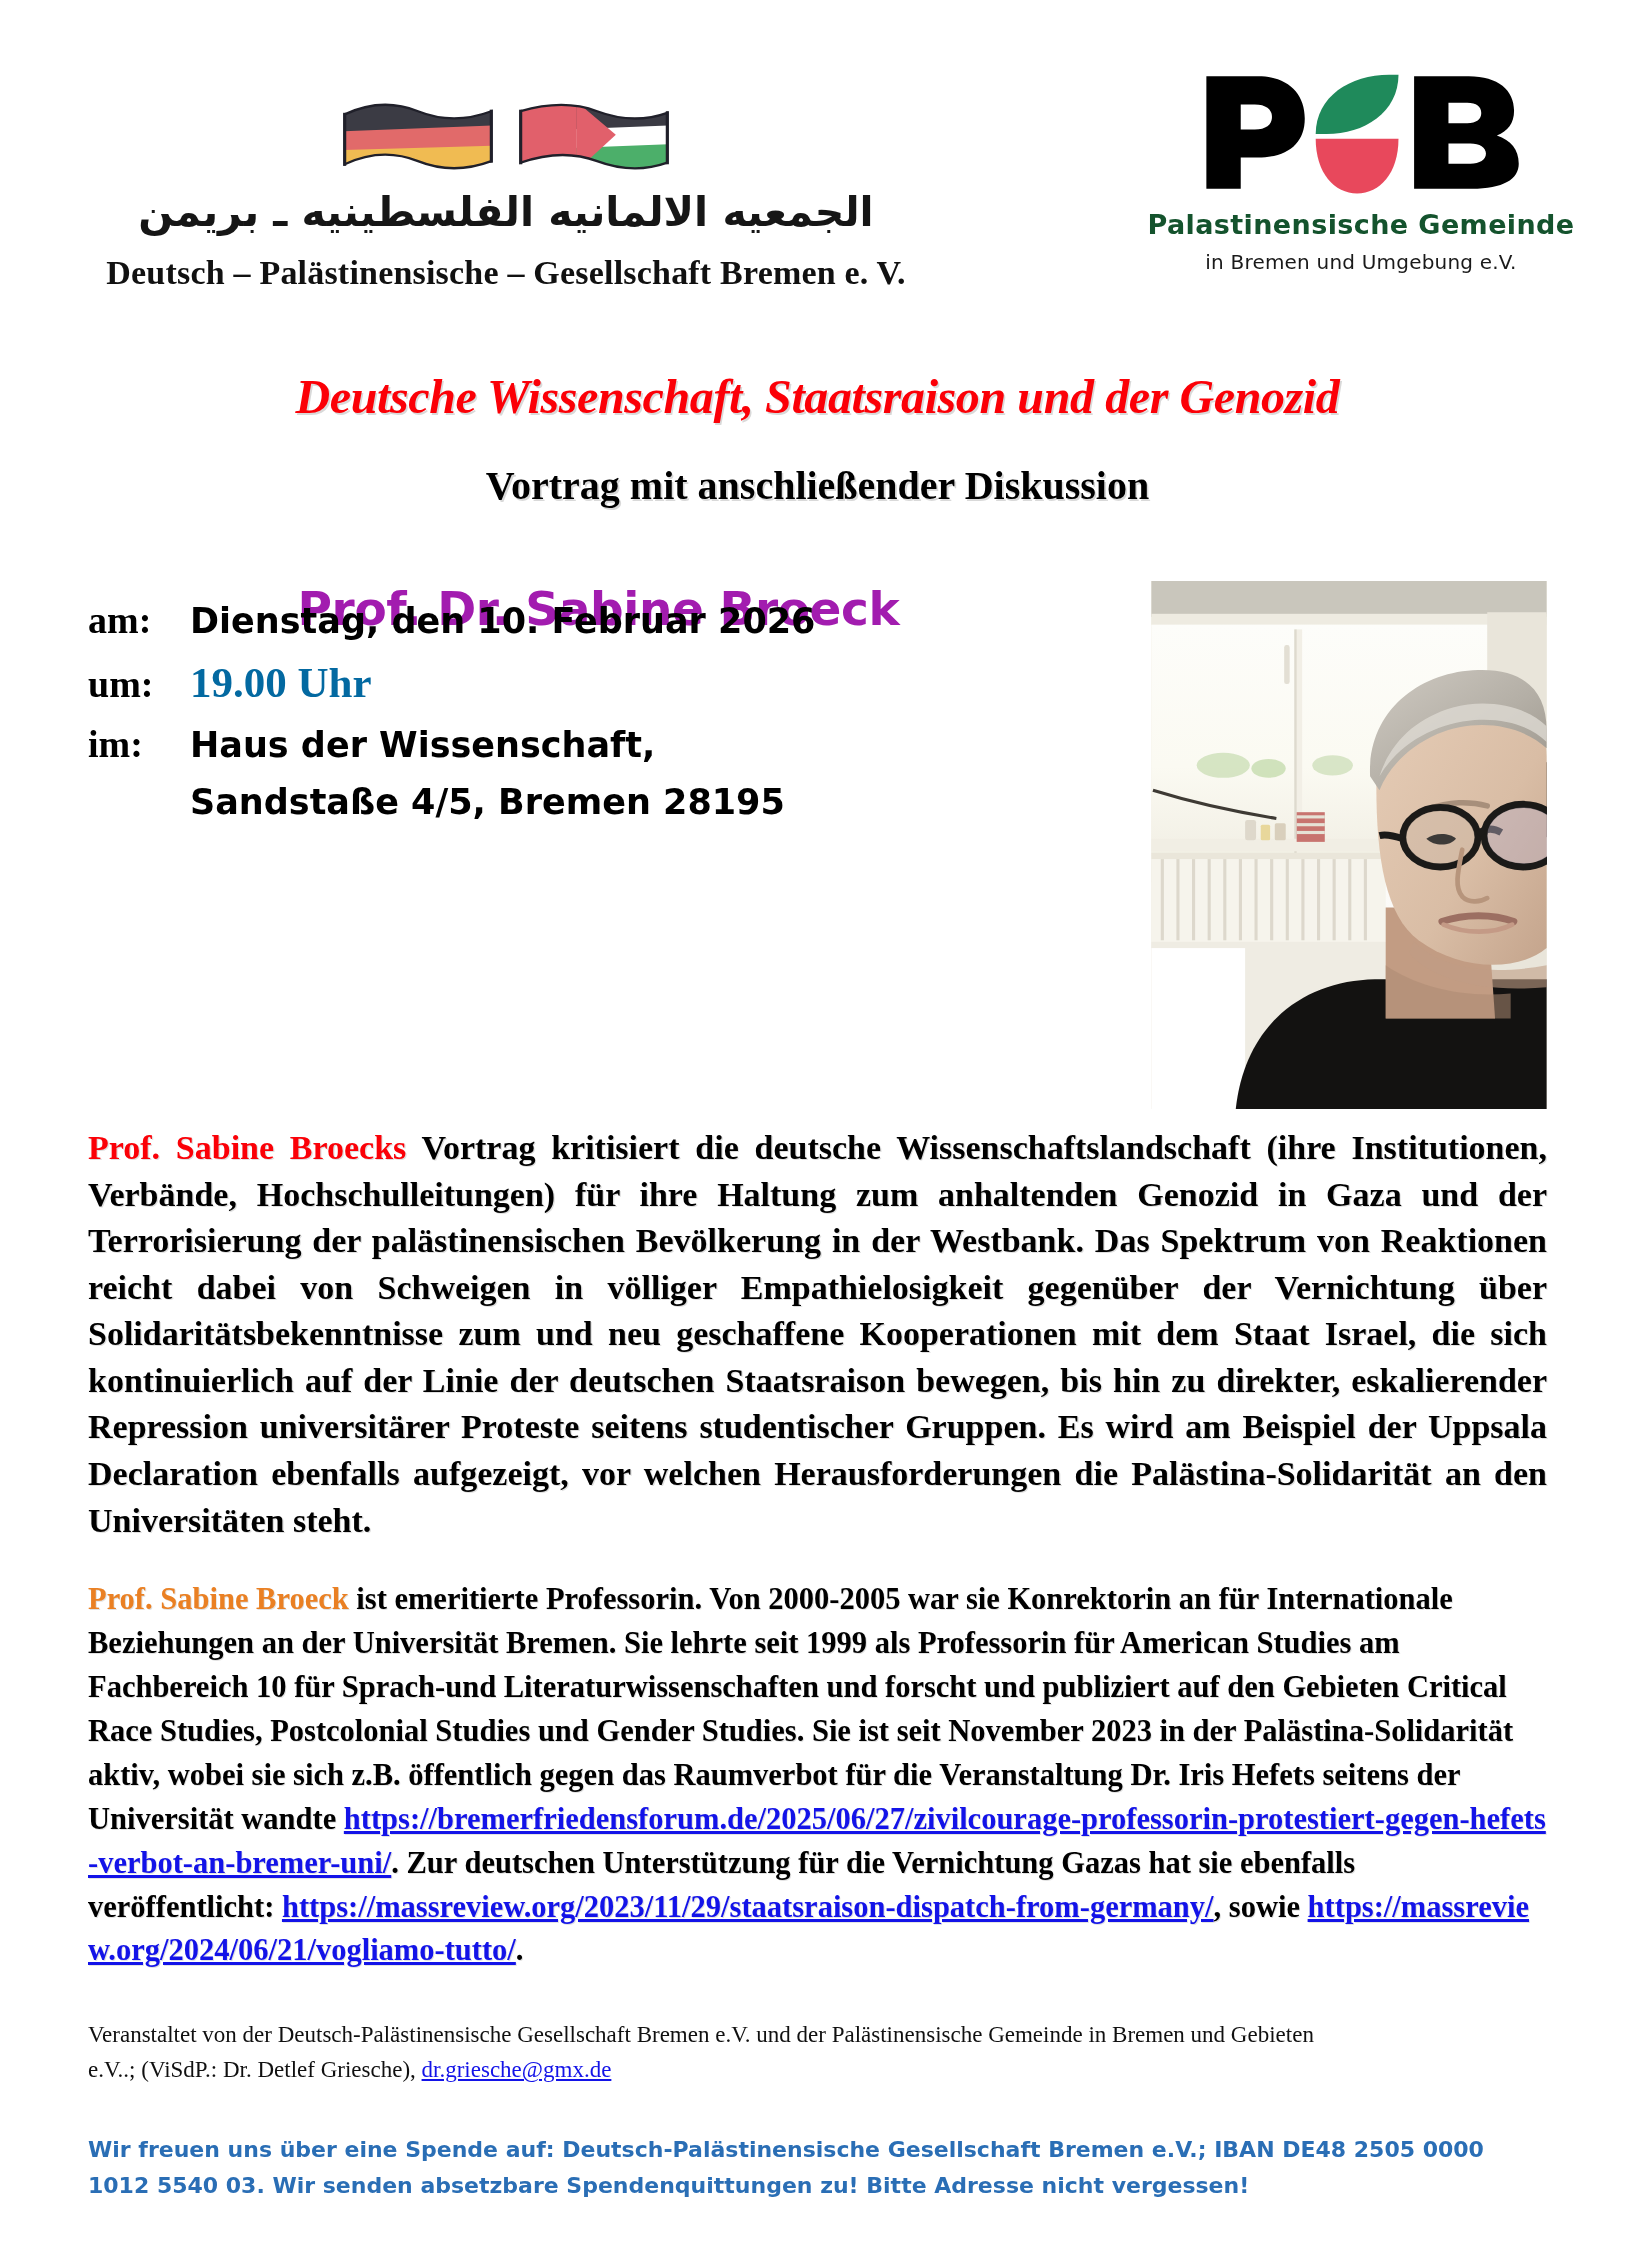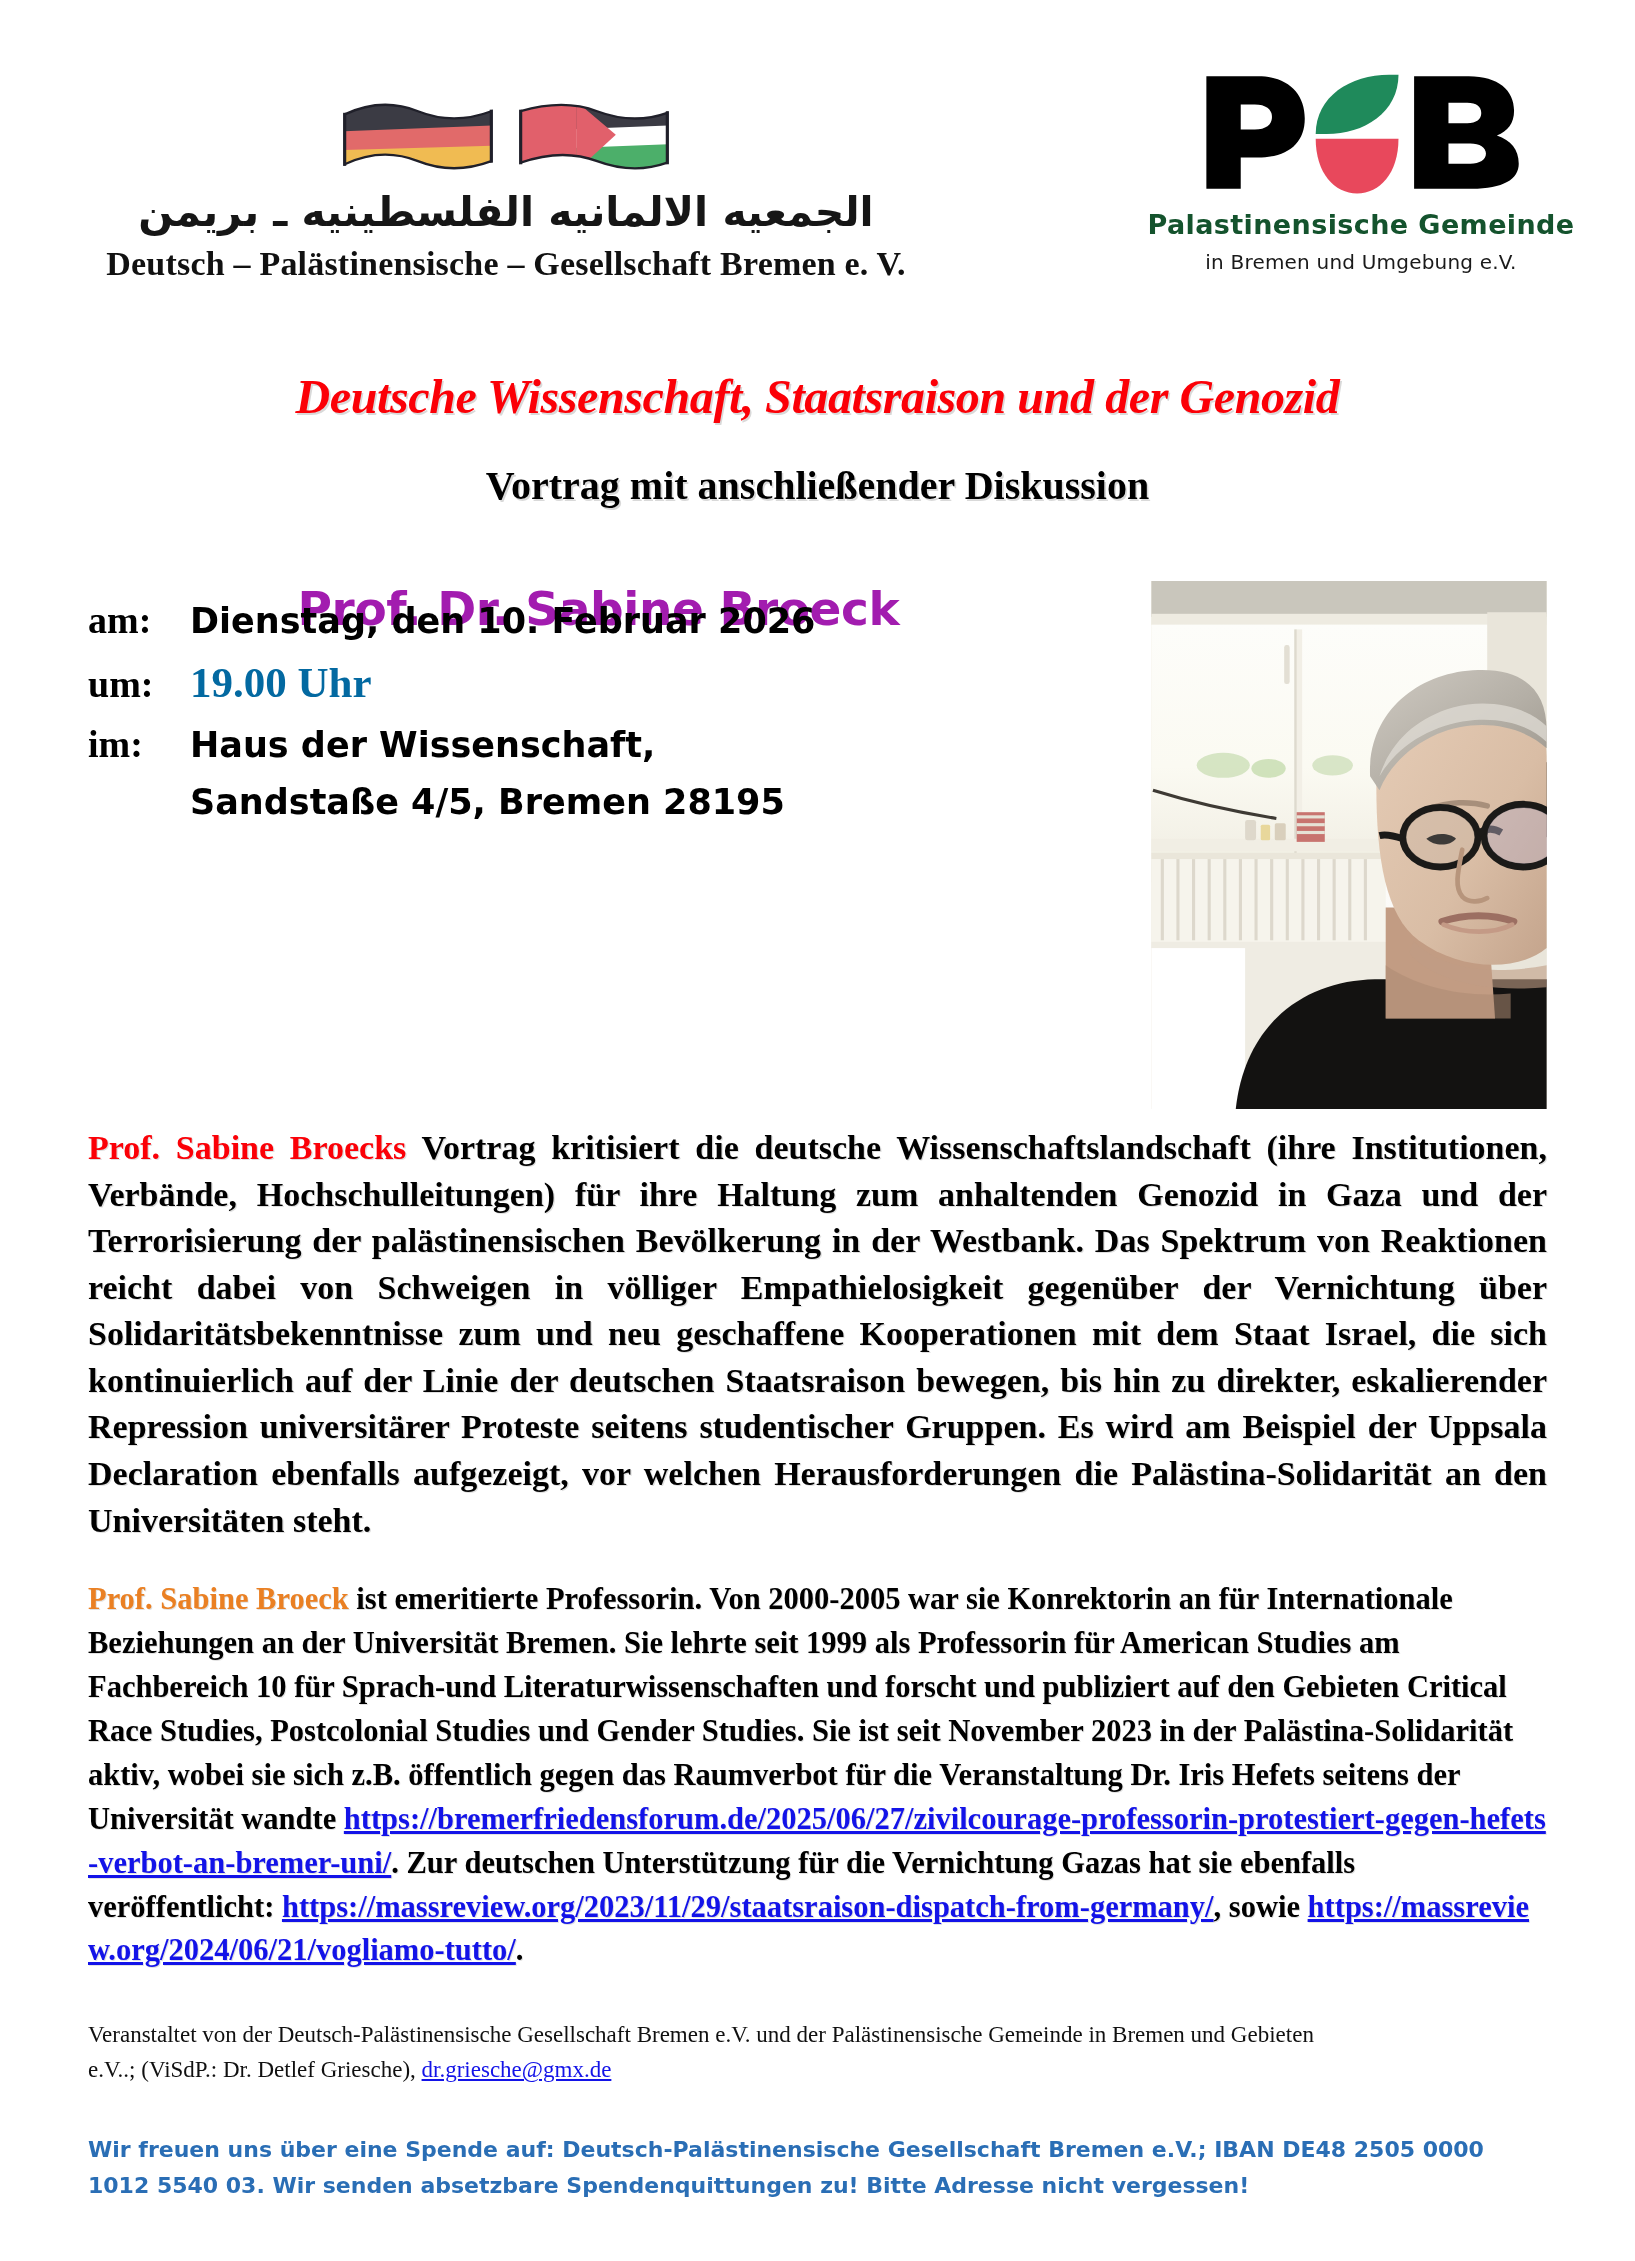--- a/index.html
+++ b/index.html
@@ -56,21 +56,21 @@
     line-height: 1.05;
     margin-top: 3.1px;
     letter-spacing: -0.8px;
   }
   .logo-dpg-name {
     font-family: "Liberation Serif", serif;
     font-weight: 700;
     font-size: 34px;
     color: #111111;
     letter-spacing: 0.2px;
-    margin-top: 11px;
+    margin-top: 20px;
     white-space: nowrap;
   }
 
   .logo-pgb {
     position: absolute;
     right: 55px;
     top: 70px;
     width: 438px;
     text-align: center;
   }

